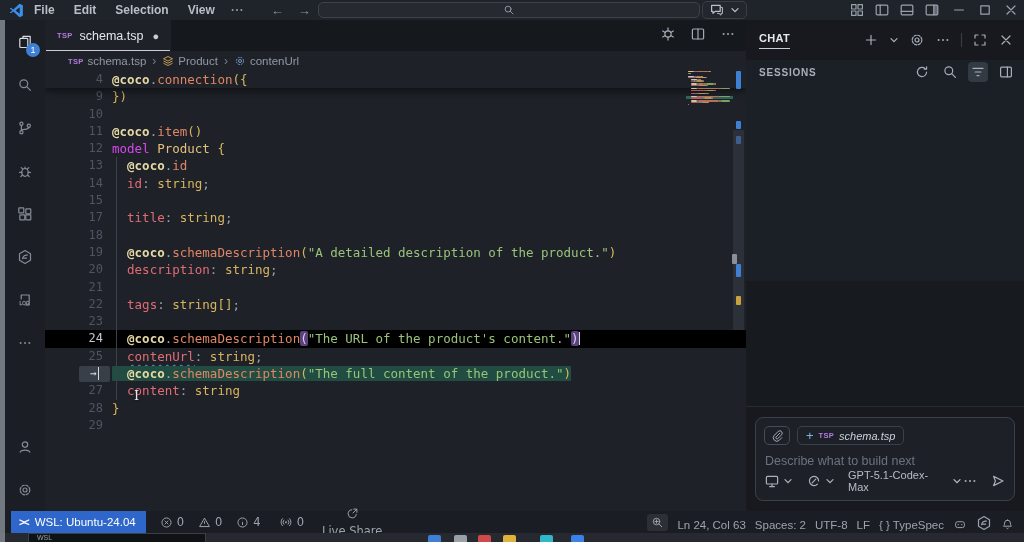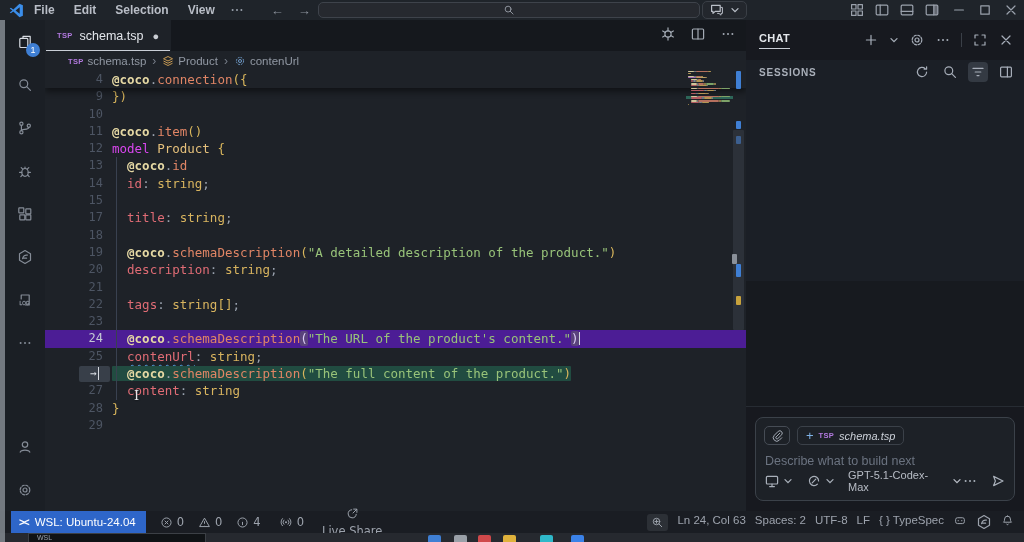--- a/index.html
+++ b/index.html
@@ -43,21 +43,21 @@
   
   .breadcrumb{position:absolute;left:45px;top:51px;width:701px;height:20px;background:#1e2228;display:flex;
     align-items:center;gap:5px;padding-left:23px;font-size:11.5px;color:#9198a3;z-index:5;}
   .breadcrumb .sep{color:#767d88;font-size:12px;margin:0 1px;}
   .breadcrumb .bi{display:flex;align-items:center;gap:4px;}
   
   .editor{position:absolute;left:45px;top:71px;width:701px;height:440px;background:#1e2228;
     font-family:"DejaVu Sans Mono",monospace;font-size:12.5px;z-index:4;}
   .row{position:relative;display:flex;height:17.3px;line-height:17.3px;white-space:pre;}
   .row.sticky{background:#1e2228;box-shadow:0 4px 6px rgba(0,0,0,.45);z-index:3;position:relative;}
-  .row.active-line{background:#4c1d95;}
+  .row.active-line{background:#000000;}
   .gut{position:relative;width:58px;flex:0 0 58px;text-align:right;color:#4d5563;font-size:12px;}
   .row.active-line .gut{color:#c3c9d4;}
   .gly{width:9px;flex:0 0 9px;position:relative;}
   .code{position:relative;flex:1;color:#abb2bf;}
   .guide{position:absolute;left:4px;top:0;bottom:0;width:1px;background:#394150;}
   .t-dec{color:#e6d9a4;font-weight:bold;}
   .t-fn{color:#e08565;}
   .t-kw{color:#d946ef;}
   .t-cls{color:#e5c07b;}
   .t-type{color:#d8b45f;}
@@ -109,21 +109,21 @@
   .ci-grp{display:flex;align-items:center;gap:3px;margin-right:13px;}
   .ci-model{display:flex;align-items:center;gap:4px;font-size:11px;color:#b7bcc5;}
   .ci-right{margin-left:auto;display:flex;align-items:center;gap:12px;}
   
   .statusbar{position:absolute;left:0;top:511px;width:1024px;height:22px;background:#1a1d23;display:flex;
     align-items:center;font-size:11.5px;color:#9da3ad;z-index:25;font-family:"DejaVu Sans",sans-serif;}
   .sb-remote{height:22px;display:flex;align-items:center;gap:6px;background:#2e66c9;color:#fff;
     padding:0 10px 0 8px;margin-left:11px;font-family:"Liberation Sans",sans-serif;}
   .sb-remote .rg{font-weight:bold;letter-spacing:-1px;font-size:10px;}
   .sb-item{display:flex;align-items:center;gap:4px;margin-left:14px;}
-  .sb-right{margin-left:auto;display:flex;align-items:flex-start;gap:9px;margin-right:10px;
+  .sb-right{margin-left:auto;display:flex;align-items:flex-end;gap:9px;margin-right:10px;
     font-family:"Liberation Sans",sans-serif;}
   .sb-right .sb-item{margin-left:0;}
   .zoombox{background:#2c3036;border-radius:3px;padding:2px 4px;}
   
   .taskbar{position:absolute;left:0;top:533px;width:1024px;height:9px;background:#26292f;z-index:26;}
   .tb-prev{position:absolute;left:28px;top:0;width:178px;height:9px;background:#101316;
     border:1px solid #3c4046;border-bottom:none;color:#9aa0aa;font-size:7px;padding-left:8px;overflow:hidden;}
   .tb-ic{position:absolute;top:2px;width:13px;height:7px;border-radius:2px 2px 0 0;}
 </style>
 </head>

